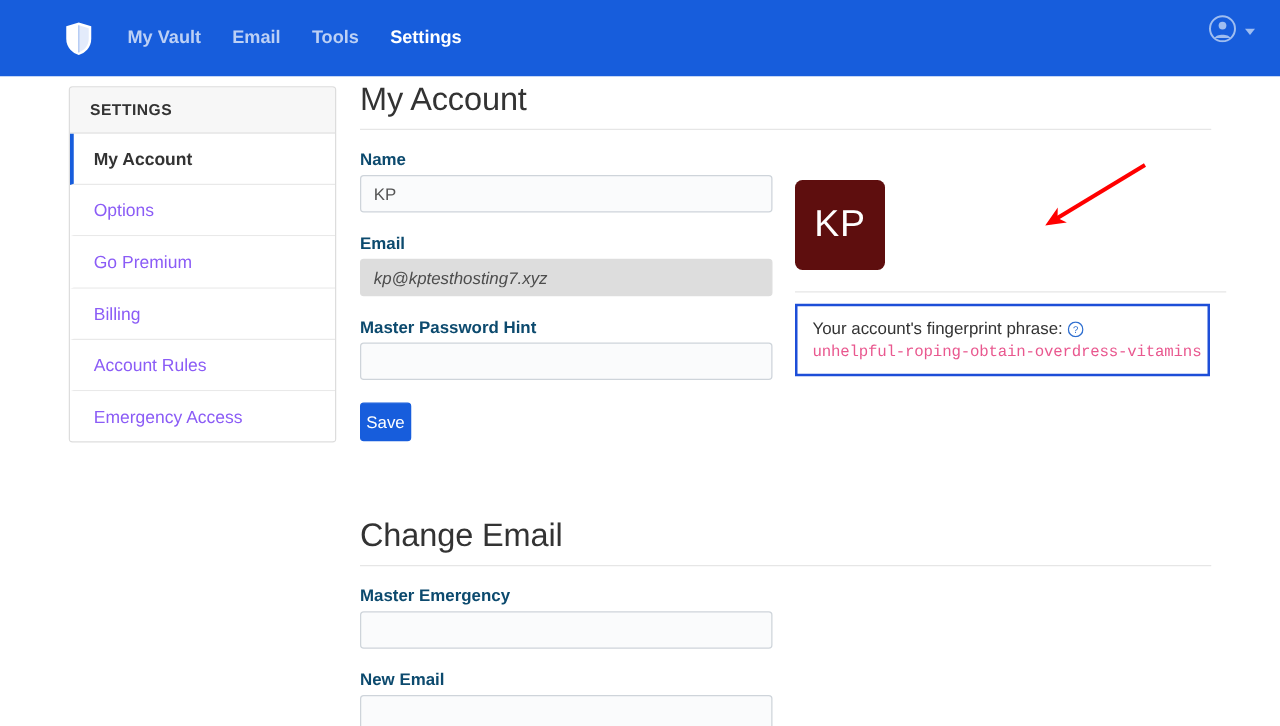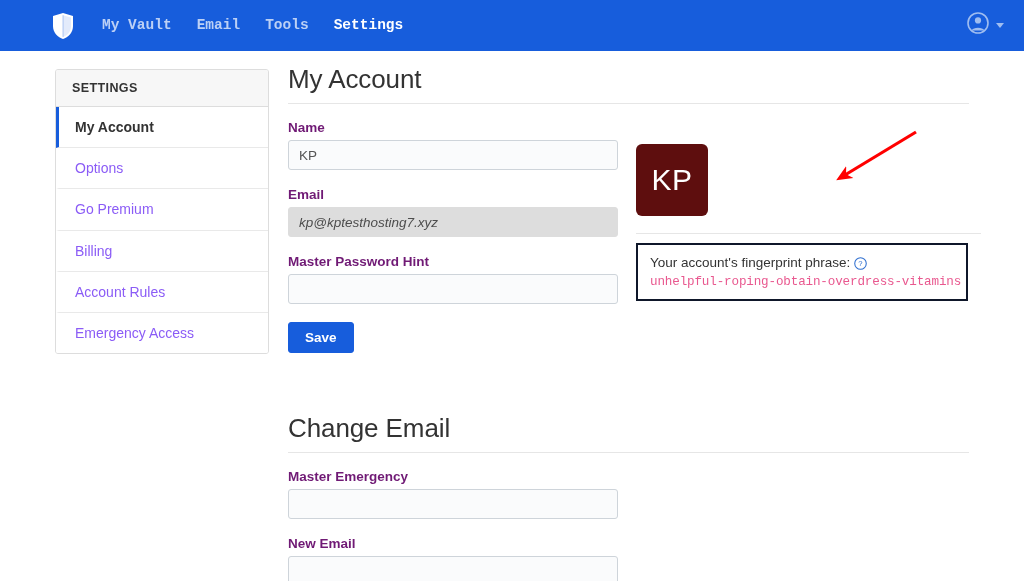--- a/index.html
+++ b/index.html
@@ -10,23 +10,23 @@
     overflow: hidden;
     background: #ffffff;
     font-family: "Liberation Sans", sans-serif;
     -webkit-font-smoothing: antialiased;
   }
   .page { position: relative; width: 1024px; height: 581px; background:#fff; }
 
   
   .navbar {
     position: absolute; top:0; left:0;
-    width: 1024px; height: 51px;
+    width: 1024px; height: 61px;
     background: #175ddc;
-    display: flex; align-items: center; font-family: Liberation Mono, monospace;
+    display: flex; align-items: center;
   }
   .brand {
     margin-left: 50px;
     width: 26px; height: 30px;
     display:flex; align-items:center; justify-content:center;
   }
   .nav-links { display:flex; align-items:center; margin-left: 26px; }
   .nav-link {
     color: #bcd0f5;
     font-size: 14.5px;
@@ -96,21 +96,21 @@
   }
   .hr { border: 0; border-top: 1px solid #e6e6e6; margin: 0; }
 
   .cols { display: flex; }
   .col-left { width: 330px; padding-top: 16px; }
   .col-right { width: 345px; margin-left: 18px; padding-top: 40px; }
 
   .field-label {
     font-size: 13.5px;
     font-weight: bold;
-    color: #701a75;
+    color: #0c4a6e;
     margin-bottom: 5px;
     display: block;
   }
   .field-input {
     display: block;
     width: 330px;
     height: 30px;
     border: 1px solid #ced4da;
     border-radius: 3px;
     background: #fafbfc;
@@ -122,43 +122,43 @@
   }
   .field-input.readonly { background: #dddddd; border-color: #dddddd; color:#4d4d4d;font-style:italic; }
   .field-gap { height: 17px; }
 
   .btn-save {
     margin-top: 18px;
     background: #175ddc;
     border: 1px solid #175ddc;
     color: #fff;
     font-size: 13.5px;
-    font-weight: bold;
-    padding: 7px 16px;
+    font-weight: normal;
+    padding: 7px 4px;
     border-radius: 3px;
     cursor: pointer;
     font-family: "Liberation Sans", sans-serif;
   }
 
   
   .avatar {
     width: 72px; height: 72px;
     background: #5e0e0e;
     border-radius: 6px;
     display:flex; align-items:center; justify-content:center;
     color:#ffffff;
     font-size: 30px;
     letter-spacing: .5px;
   }
   .avatar-hr { border:0; border-top:1px solid #e6e6e6; margin: 17px 0 0 0; width: 345px; }
 
   
   .fingerprint-box {
     margin-top: 9px;
-    border: 2px solid #0f172a;
+    border: 2px solid #1d4ed8;
     padding: 9px 12px 10px 12px;
     width: 332px;
   }
   .fingerprint-label {
     font-size: 13.5px;
     color: #333333;
     display:flex; align-items:center; gap:4px;
     line-height: 1.35;
   }
   .help-icon { display:inline-flex; }

